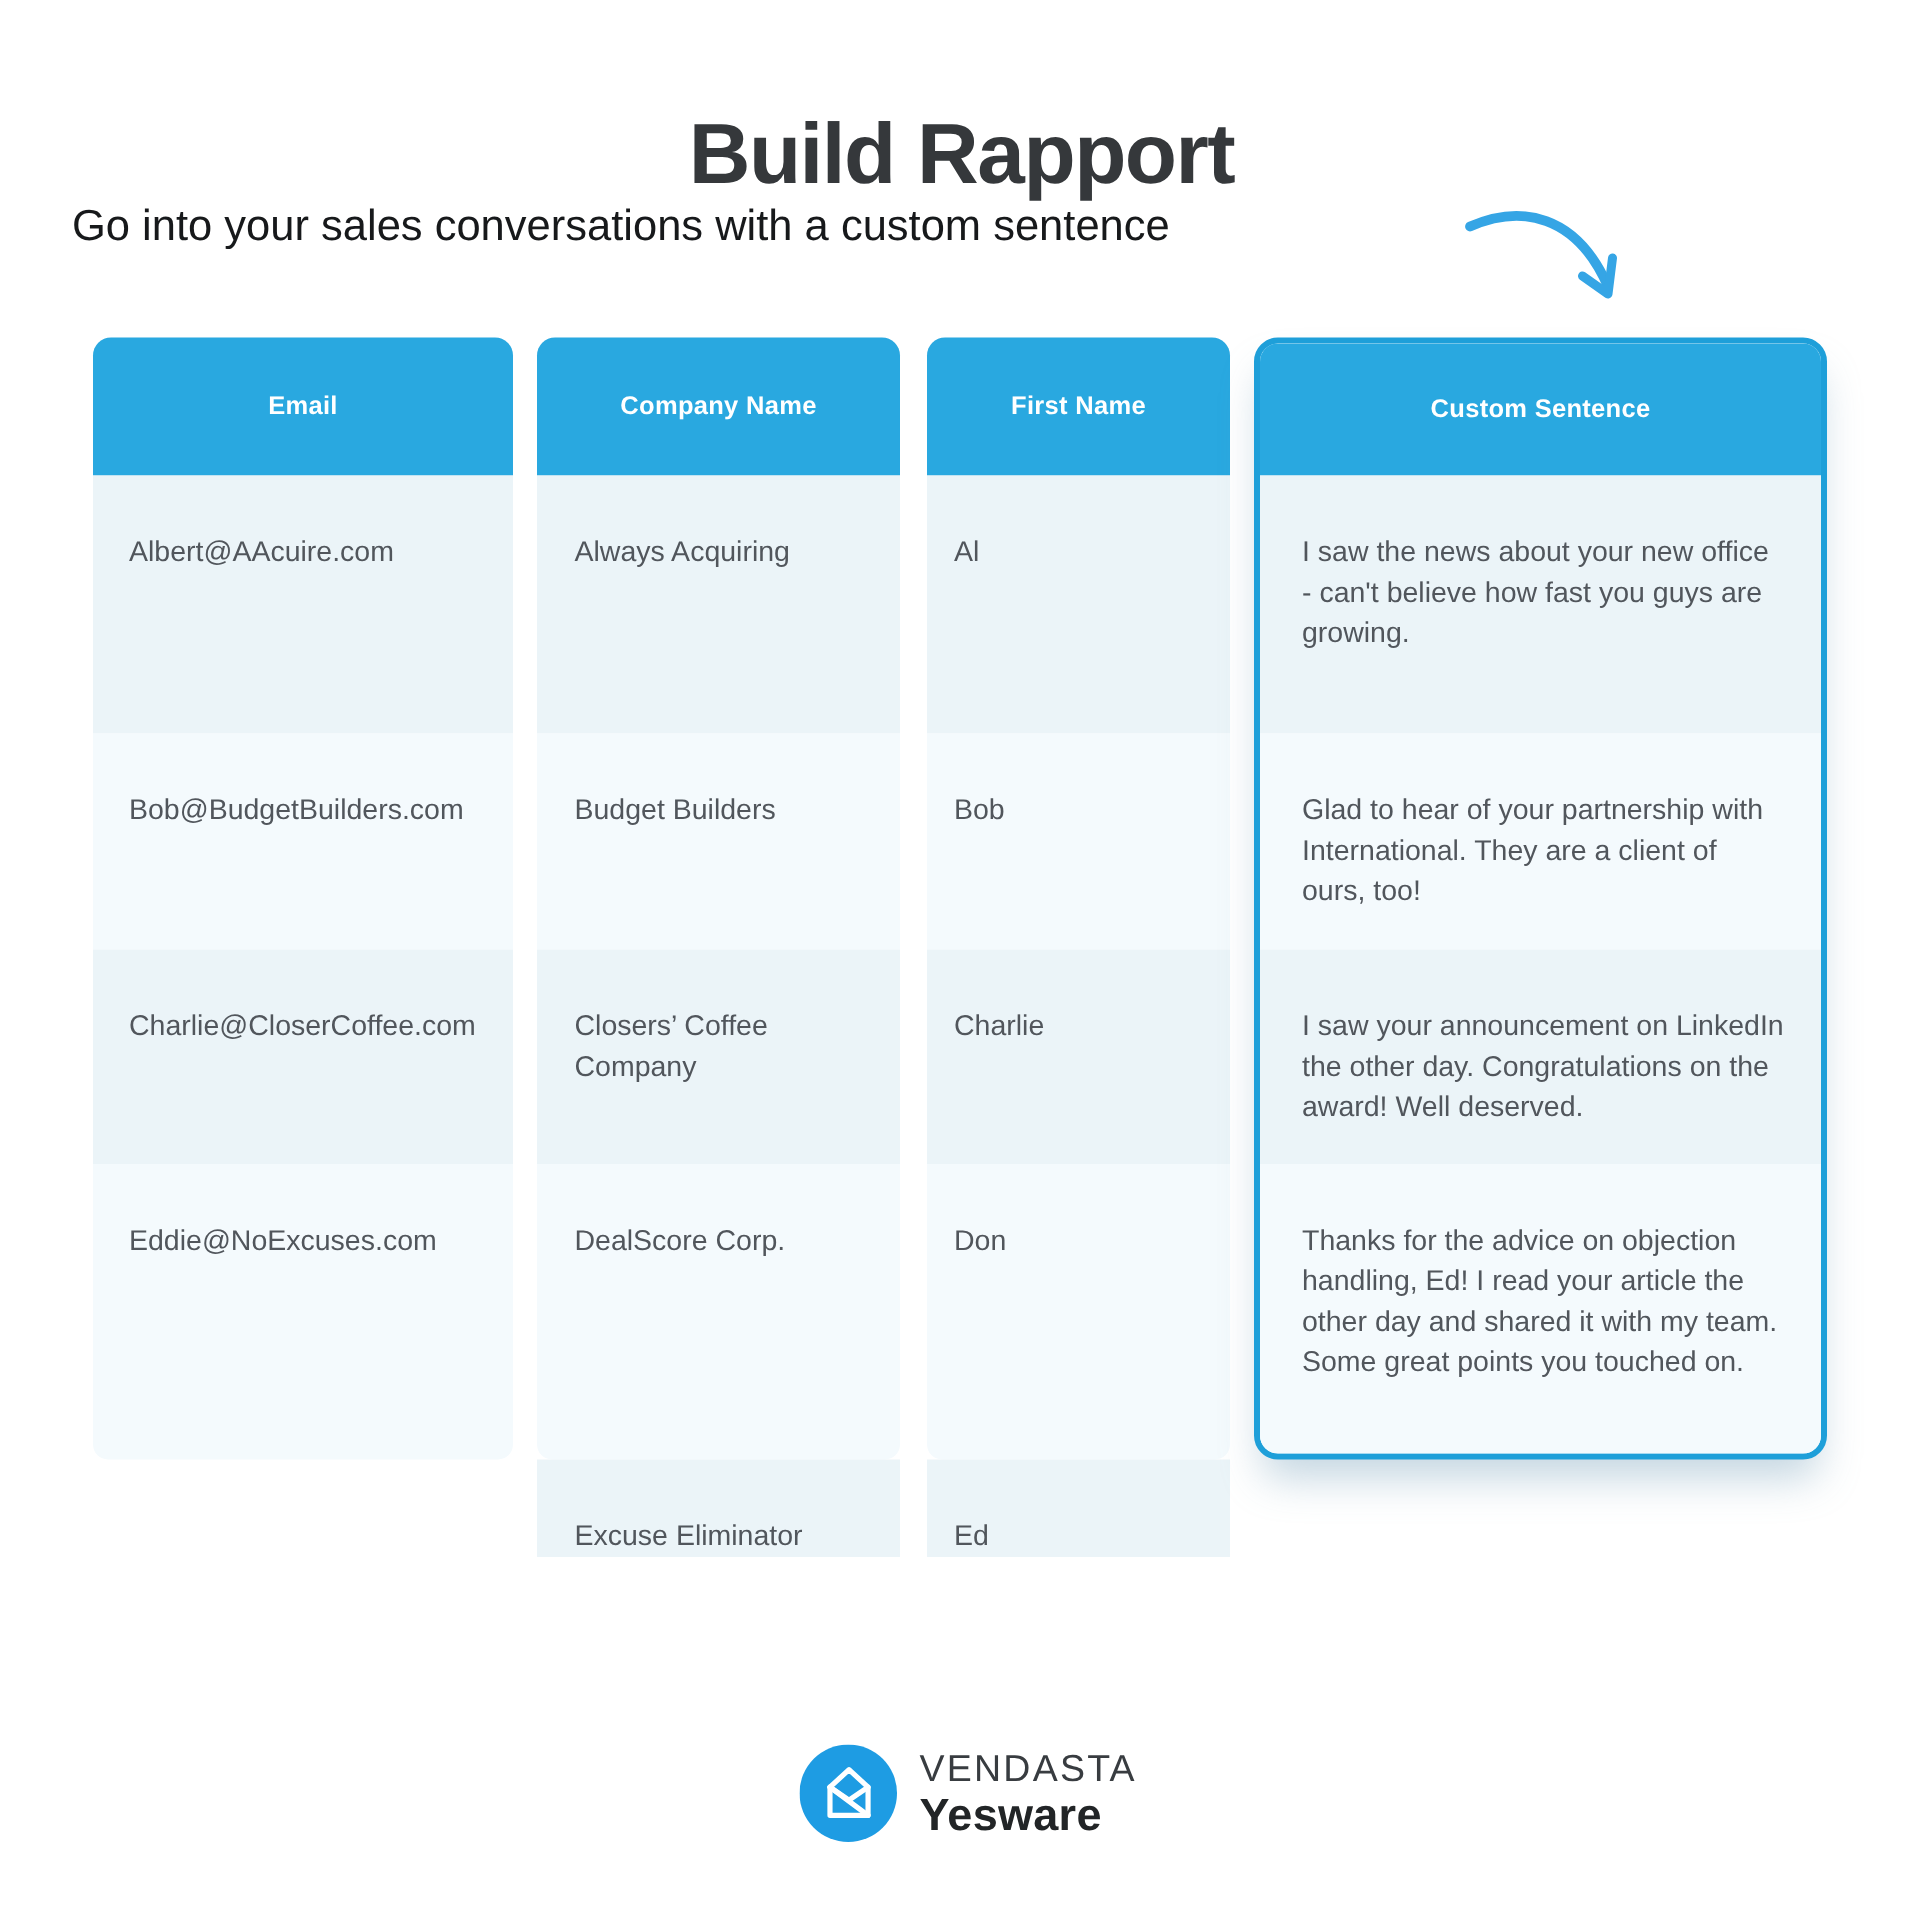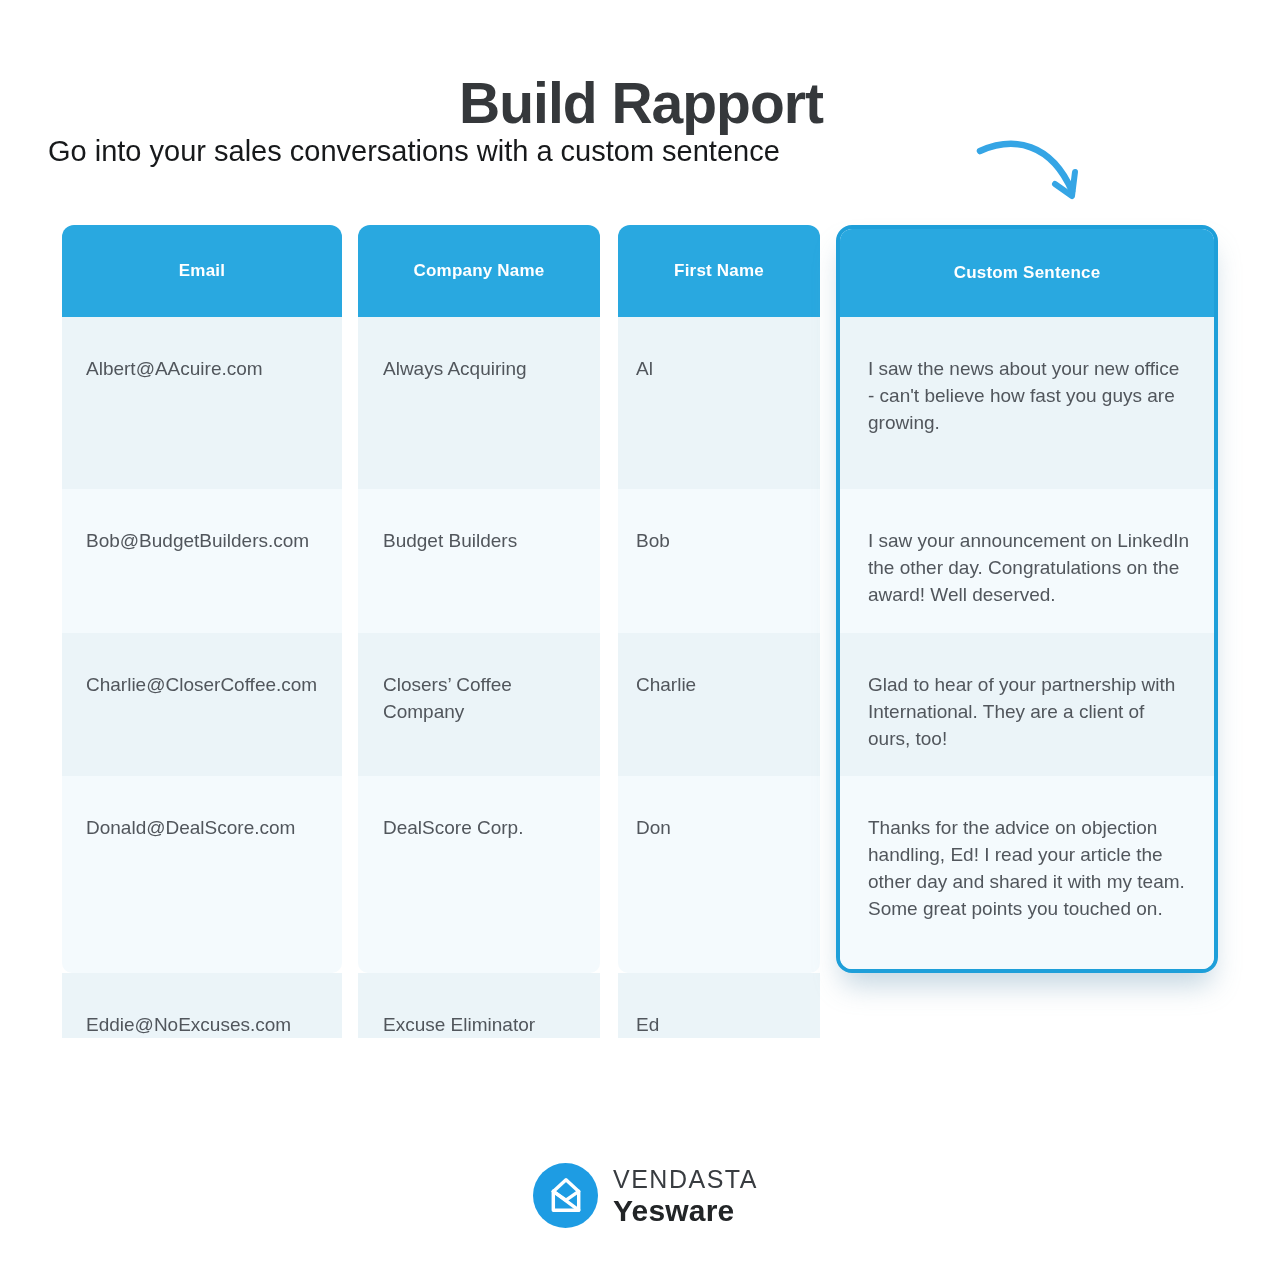--- a/index.html
+++ b/index.html
@@ -116,21 +116,20 @@
 
     <div class="col plain col-email">
       <div class="col-header">Email</div>
 
         <div class="cell">Albert@AAcuire.com</div>
 
         <div class="cell">Bob@BudgetBuilders.com</div>
 
         <div class="cell">Charlie@CloserCoffee.com</div>
 
-        <div class="cell">Donald@DealScore.com</div>
 
         <div class="cell">Eddie@NoExcuses.com</div>
       </div>
 
     <div class="col plain col-company">
       <div class="col-header">Company Name</div>
 
         <div class="cell">Always Acquiring</div>
 
         <div class="cell">Budget Builders</div>
@@ -154,23 +153,23 @@
         <div class="cell">Don</div>
 
         <div class="cell">Ed</div>
       </div>
 
     <div class="col custom-panel">
       <div class="col-header">Custom Sentence</div>
 
         <div class="cell">I saw the news about your new office - can't believe how fast you guys are growing.</div>
 
+        <div class="cell">Glad to hear of your partnership with International. They are a client of ours, too!</div>
+
         <div class="cell">I saw your announcement on LinkedIn the other day. Congratulations on the award! Well deserved.</div>
-
-        <div class="cell">Glad to hear of your partnership with International. They are a client of ours, too!</div>
 
 
         <div class="cell">Thanks for the advice on objection handling, Ed! I read your article the other day and shared it with my team. Some great points you touched on.</div>
       </div>
 
   </div>
 
   <div class="footer-logo">
     <svg class="logo-circle" viewBox="0 0 64 64" xmlns="http://www.w3.org/2000/svg">
       <circle cx="32" cy="32" r="32" fill="var(--logo-circle-blue,#1E9CE3)"></circle>

